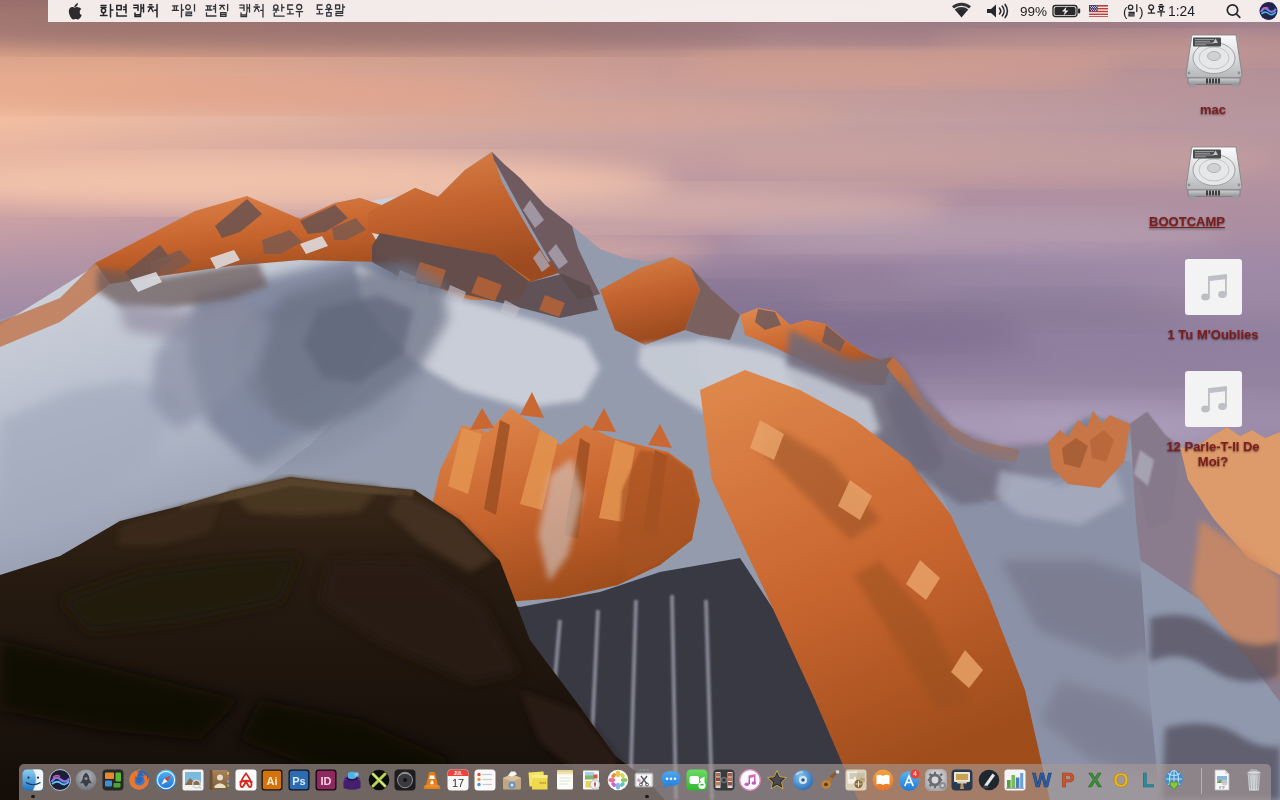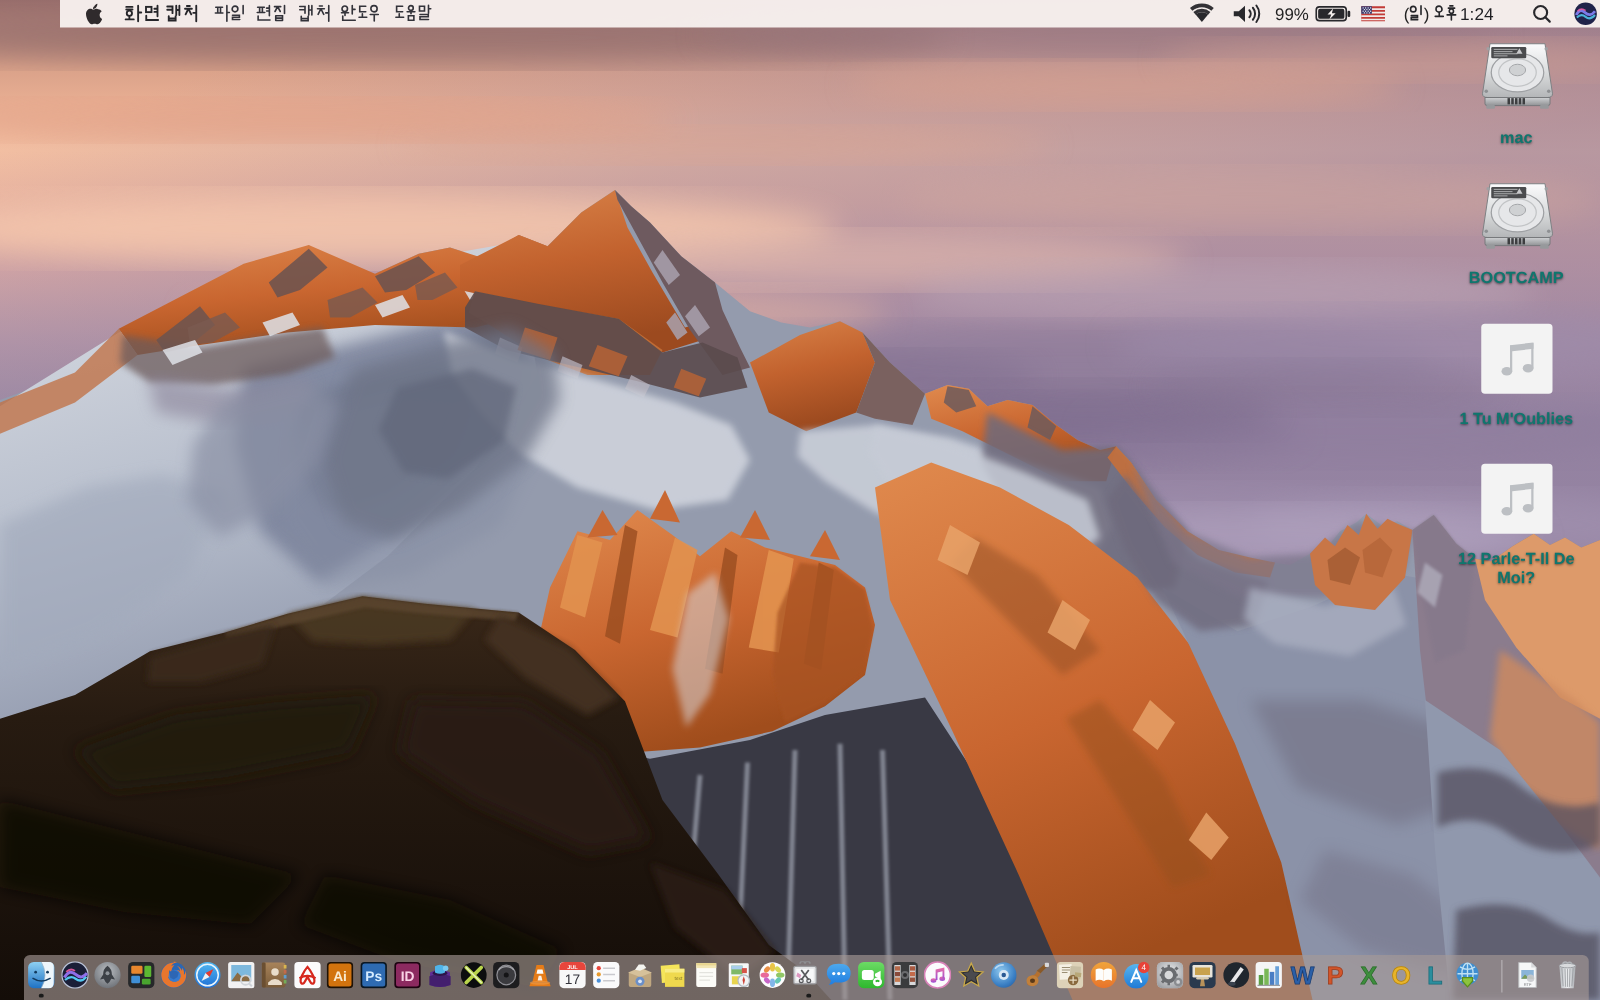--- a/index.html
+++ b/index.html
@@ -3,21 +3,21 @@
 <meta charset="utf-8">
 <style>
   html,body{margin:0;padding:0;width:1280px;height:800px;overflow:hidden;
     font-family:"Liberation Sans",sans-serif;}
   #wall{position:absolute;left:0;top:0;width:1280px;height:800px;}
   
   #menubar{position:absolute;left:0;top:0;width:1280px;height:22px;
     background:rgba(247,240,238,0.96);z-index:50;margin-left:48px;}
   
   .dicon{position:absolute;z-index:10;text-align:center;}
-  .dlabel{position:absolute;z-index:10;color:#0f766e;font-weight:bold;font-size:13px;
+  .dlabel{position:absolute;z-index:10;color:#7f1d1d;font-weight:bold;font-size:13px;
     text-align:center;text-shadow:0 1px 2px rgba(0,0,0,0.55);letter-spacing:0px;}
   .musicbox{width:57px;height:56px;background:#f3f3f3;border-radius:3px;
     display:flex;align-items:center;justify-content:center;}
   
   #dock{position:absolute;left:19px;top:764px;width:1252px;height:36px;
     background:rgba(167,154,150,0.63);border-radius:5px 5px 0 0;z-index:40;}
   .dk{position:absolute;top:769px;width:22px;height:22px;z-index:45;}
 </style>
 </head>
 <body>
@@ -485,21 +485,21 @@
   <g fill="#3d3e40">
     <rect x="22" y="45.5" width="2" height="5"></rect>
           <rect x="25" y="45.5" width="2" height="5"></rect>
           <rect x="28" y="45.5" width="2" height="5"></rect>
           <rect x="31" y="45.5" width="2" height="5"></rect>
           <rect x="34" y="45.5" width="2" height="5"></rect>
   </g>
   <rect x="5" y="51" width="7" height="3" rx="1" fill="#97999c"></rect>
         <rect x="48" y="51" width="7" height="3" rx="1" fill="#97999c"></rect>
 </svg></div>
- <div class="dlabel" style="left:1153px;top:214px;width:120px;">BOOTCAMP</div>
+ <div class="dlabel" style="left:1127px;top:214px;width:120px;text-decoration:underline;">BOOTCAMP</div>
  <div class="dicon" style="left:1185px;top:259px;">
       <div class="musicbox">
         <svg width="34" height="34" viewBox="0 0 34 34">
   <g fill="#bcbfc3">
     <ellipse cx="8.5" cy="27" rx="4.3" ry="3.4"></ellipse>
     <ellipse cx="25.5" cy="24.5" rx="4.3" ry="3.4"></ellipse>
     <rect x="11" y="6.5" width="1.8" height="20.5" fill="#bcbfc3"></rect>
     <rect x="28" y="4.5" width="1.8" height="20" fill="#bcbfc3"></rect>
     <path d="M11,6.2 L29.8,4 V9 L11,11.2 Z"></path>
   </g>

